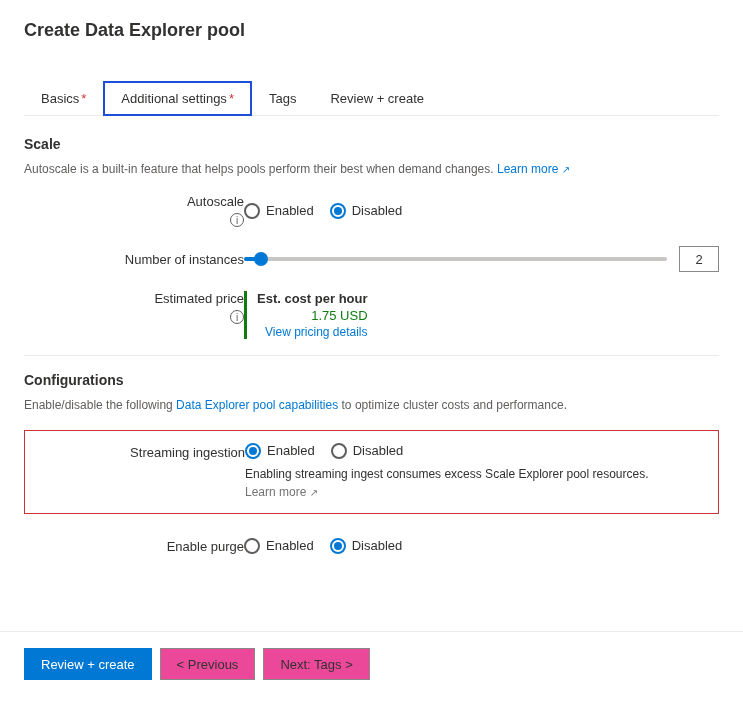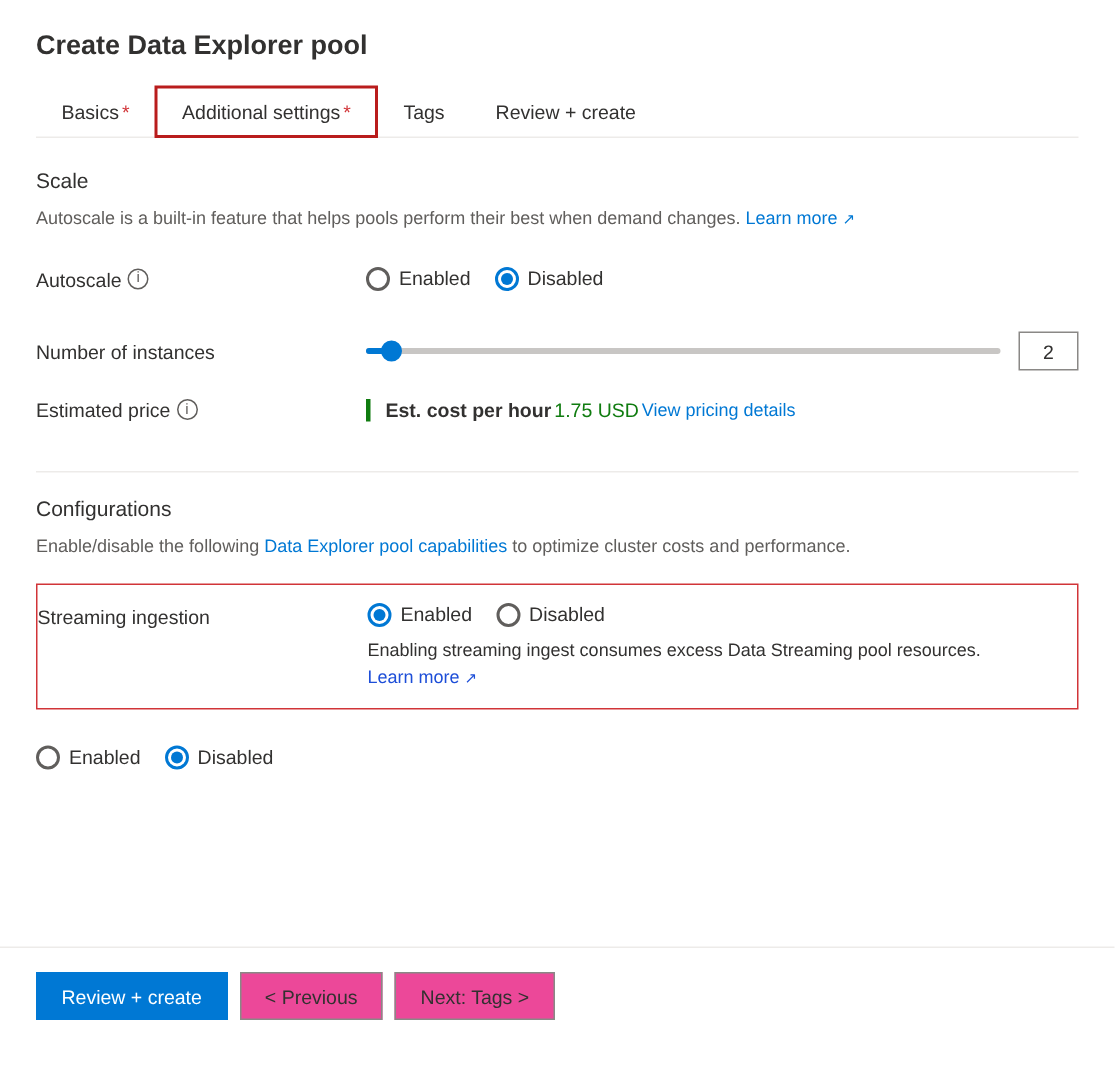--- a/index.html
+++ b/index.html
@@ -42,35 +42,36 @@
     .tab-item {
       padding: 8px 16px;
       font-size: 13px;
       cursor: pointer;
       color: #323130;
       border: 1px solid transparent;
       position: relative;
       white-space: nowrap;
     }
     .tab-item.active {
-      border: 2px solid #b91c1c;
+      border: 2px solid #1d4ed8;
       color: #323130;
       font-weight: 400;
       background: #fff;
       margin-bottom: -1px;
+      margin-top: 24px;
     }
     .tab-item .required-star {
       color: #d13438;
       margin-left: 2px;
     }
 
     
     .section-title {
       font-size: 14px;
-      font-weight: 400;
+      font-weight: 700;
       color: #323130;
       margin-bottom: 8px;
       margin-top: 4px;
     }
 
     .section-desc {
       font-size: 12px;
       color: #605e5c;
       margin-bottom: 16px;
       line-height: 1.5;
@@ -88,23 +89,24 @@
       align-items: center;
       margin-bottom: 16px;
       min-height: 32px;
     }
 
     .form-label {
       width: 220px;
       font-size: 13px;
       color: #323130;
       display: flex;
-      align-items: flex-start;
+      align-items: flex-end;
       gap: 4px;
       flex-shrink: 0;
+      flex-direction: column;
     }
 
     .info-icon {
       width: 14px;
       height: 14px;
       border: 1px solid #605e5c;
       border-radius: 50%;
       display: inline-flex;
       align-items: center;
       justify-content: center;
@@ -216,22 +218,23 @@
       flex: 1;
     }
     .price-left-bar {
       width: 3px;
       background: #107c10;
       margin-right: 10px;
       flex-shrink: 0;
     }
     .price-content {
       display: flex;
-      flex-direction: row;
+      flex-direction: column;
       gap: 2px;
+      align-items: flex-end;
     }
     .price-label {
       font-size: 13px;
       font-weight: 600;
       color: #323130;
     }
     .price-amount {
       font-size: 13px;
       color: #107c10;
     }
@@ -270,21 +273,21 @@
     }
 
     .streaming-note {
       font-size: 12px;
       color: #323130;
       line-height: 1.5;
       max-width: 420px;
     }
 
     .streaming-note a {
-      color: #1d4ed8;
+      color: #737373;
       text-decoration: none;
     }
 
     
     .footer {
       border-top: 1px solid #edebe9;
       padding: 16px 24px;
       display: flex;
       align-items: center;
       gap: 8px;
@@ -409,30 +412,33 @@
           <label class="radio-option">
             <div class="radio-circle selected"></div>
             <span class="radio-label">Enabled</span>
           </label>
           <label class="radio-option">
             <div class="radio-circle"></div>
             <span class="radio-label">Disabled</span>
           </label>
         </div>
         <div class="streaming-note">
-          <span>Enabling streaming ingest consumes excess Data Streaming pool resources.</span>
+          <span>Enabling streaming ingest consumes excess Scale Explorer pool resources.</span>
           <a href="#">
             <span>Learn more</span>
             <span style="font-size:10px;">↗</span>
           </a>
         </div>
       </div>
     </div>
 
     <div class="form-row">
+      <div class="form-label">
+        <span>Enable purge</span>
+      </div>
       <div class="form-control radio-group">
         <label class="radio-option">
           <div class="radio-circle"></div>
           <span class="radio-label">Enabled</span>
         </label>
         <label class="radio-option">
           <div class="radio-circle selected"></div>
           <span class="radio-label">Disabled</span>
         </label>
       </div>

